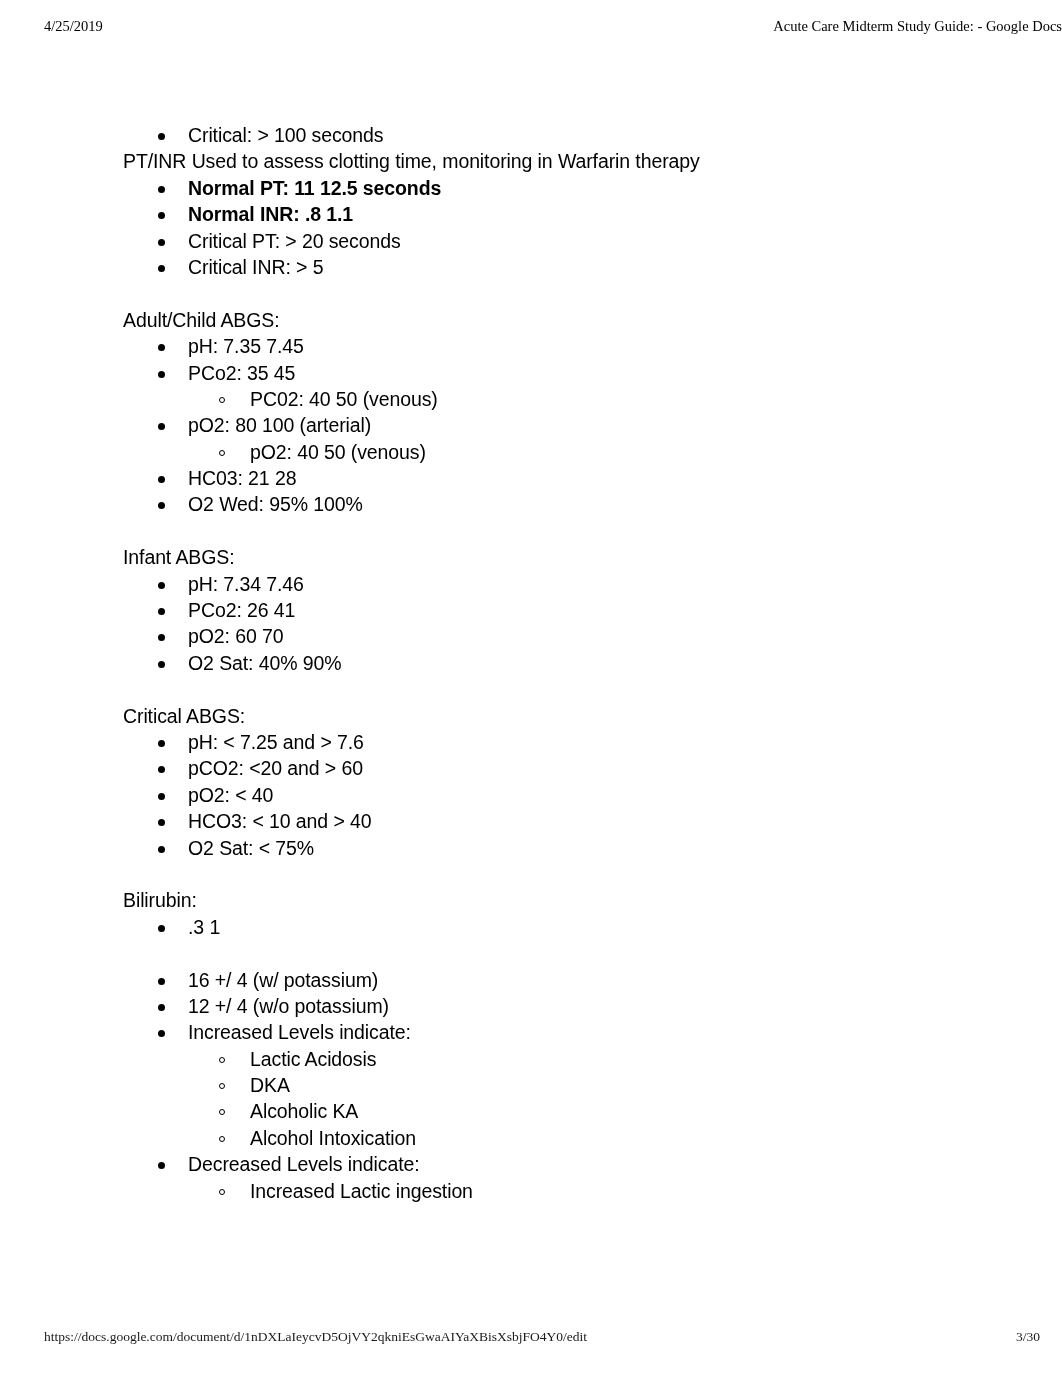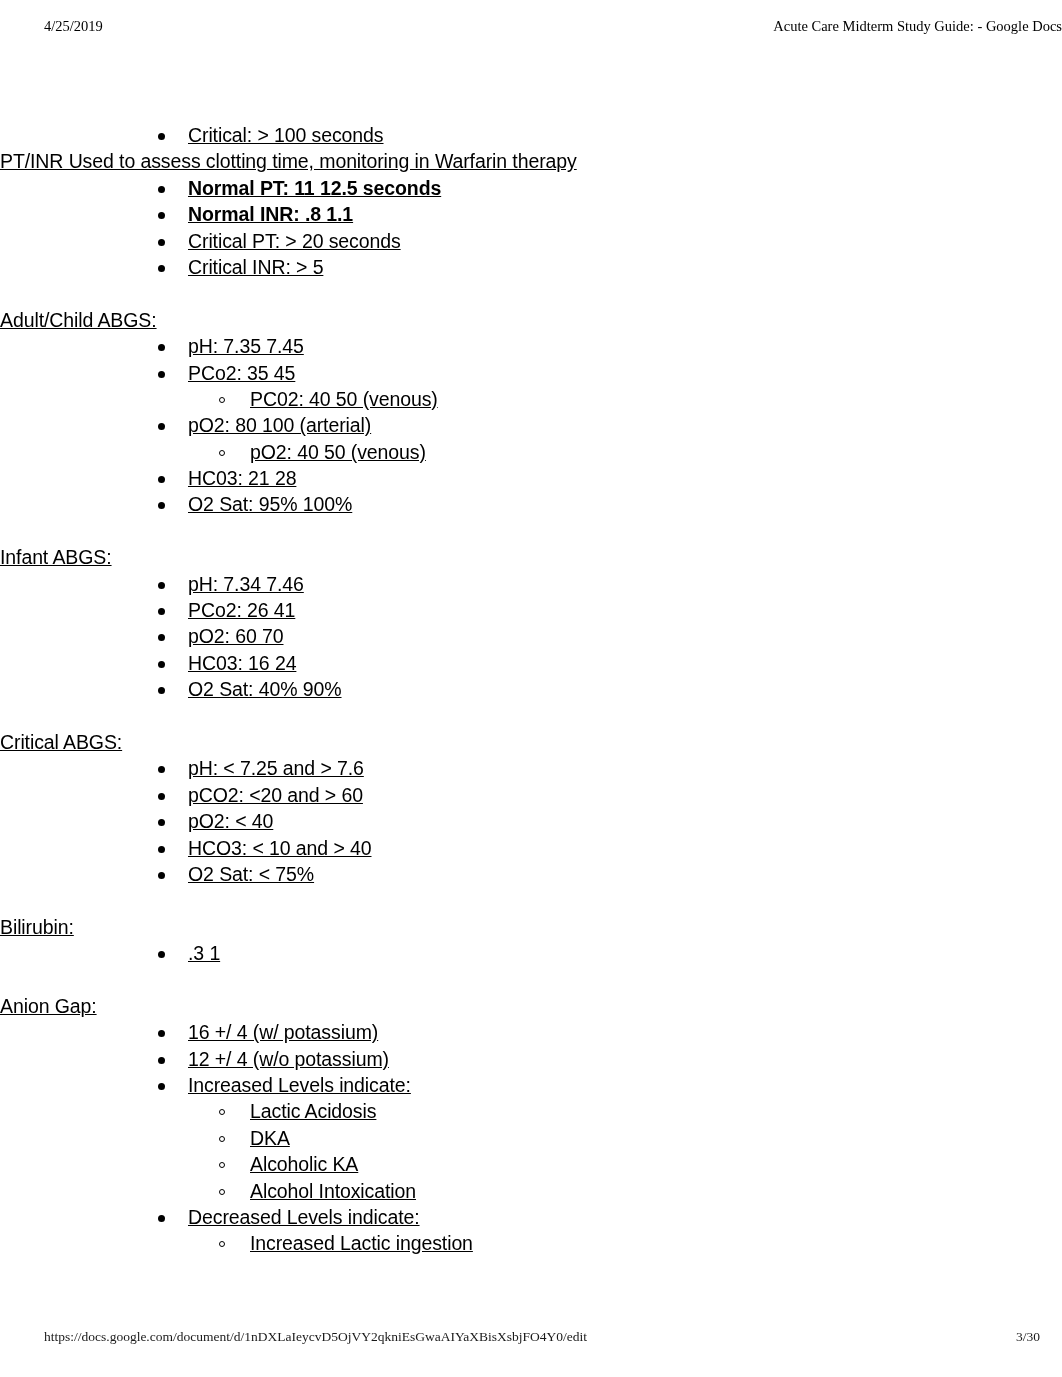--- a/index.html
+++ b/index.html
@@ -67,21 +67,20 @@
     white-space: nowrap;
     text-align: right;
   }
 
   
   .doc-body {
     position: absolute;
     top: 122px;
     left: 0;
     width: 1062px;
-    text-decoration: underline;
   }
 
   .blocks {
     margin: 0;
     padding: 0;
     list-style: none;
   }
 
   
   .line {
@@ -89,20 +88,21 @@
     height: 26.4px;
     line-height: 26.4px;
     font-size: 19.5px;
     letter-spacing: -0.1px;
     white-space: nowrap;
     color: #000;
   }
 
   
   .lvl-para {
+    padding-left: 123px;
   }
 
   
   .lvl-1 {
     padding-left: 188px;
   }
   .lvl-1::before {
     content: "";
     position: absolute;
     left: 158px;
@@ -156,40 +156,38 @@
       <div class="line lvl-1">Critical PT: &gt; 20 seconds</div>
       <div class="line lvl-1">Critical INR: &gt; 5</div>
       <div class="spacer"></div>
       <div class="line lvl-para">Adult/Child ABGS:</div>
       <div class="line lvl-1">pH: 7.35  7.45</div>
       <div class="line lvl-1">PCo2: 35  45</div>
       <div class="line lvl-2">PC02: 40  50 (venous)</div>
       <div class="line lvl-1">pO2: 80  100 (arterial)</div>
       <div class="line lvl-2">pO2: 40  50 (venous)</div>
       <div class="line lvl-1">HC03: 21  28</div>
-      <div class="line lvl-1">O2 Sat: 95%  100%</div>
+      <div class="line lvl-1">O2 Wed: 95%  100%</div>
       <div class="spacer"></div>
       <div class="line lvl-para">Infant ABGS:</div>
       <div class="line lvl-1">pH: 7.34  7.46</div>
       <div class="line lvl-1">PCo2: 26  41</div>
       <div class="line lvl-1">pO2: 60  70</div>
-      <div class="line lvl-1">HC03: 16  24</div>
       <div class="line lvl-1">O2 Sat: 40%  90%</div>
       <div class="spacer"></div>
       <div class="line lvl-para">Critical ABGS:</div>
       <div class="line lvl-1">pH: &lt; 7.25 and &gt; 7.6</div>
       <div class="line lvl-1">pCO2: &lt;20 and &gt; 60</div>
       <div class="line lvl-1">pO2: &lt; 40</div>
       <div class="line lvl-1">HCO3: &lt; 10 and &gt; 40</div>
       <div class="line lvl-1">O2 Sat: &lt; 75%</div>
       <div class="spacer"></div>
       <div class="line lvl-para">Bilirubin:</div>
       <div class="line lvl-1">.3  1</div>
       <div class="spacer"></div>
-      <div class="line lvl-para">Anion Gap:</div>
       <div class="line lvl-1">16 +/ 4 (w/ potassium)</div>
       <div class="line lvl-1">12 +/ 4 (w/o potassium)</div>
       <div class="line lvl-1">Increased Levels indicate:</div>
       <div class="line lvl-2">Lactic Acidosis</div>
       <div class="line lvl-2">DKA</div>
       <div class="line lvl-2">Alcoholic KA</div>
       <div class="line lvl-2">Alcohol Intoxication</div>
       <div class="line lvl-1">Decreased Levels indicate:</div>
       <div class="line lvl-2">Increased Lactic ingestion</div>
     </div>

